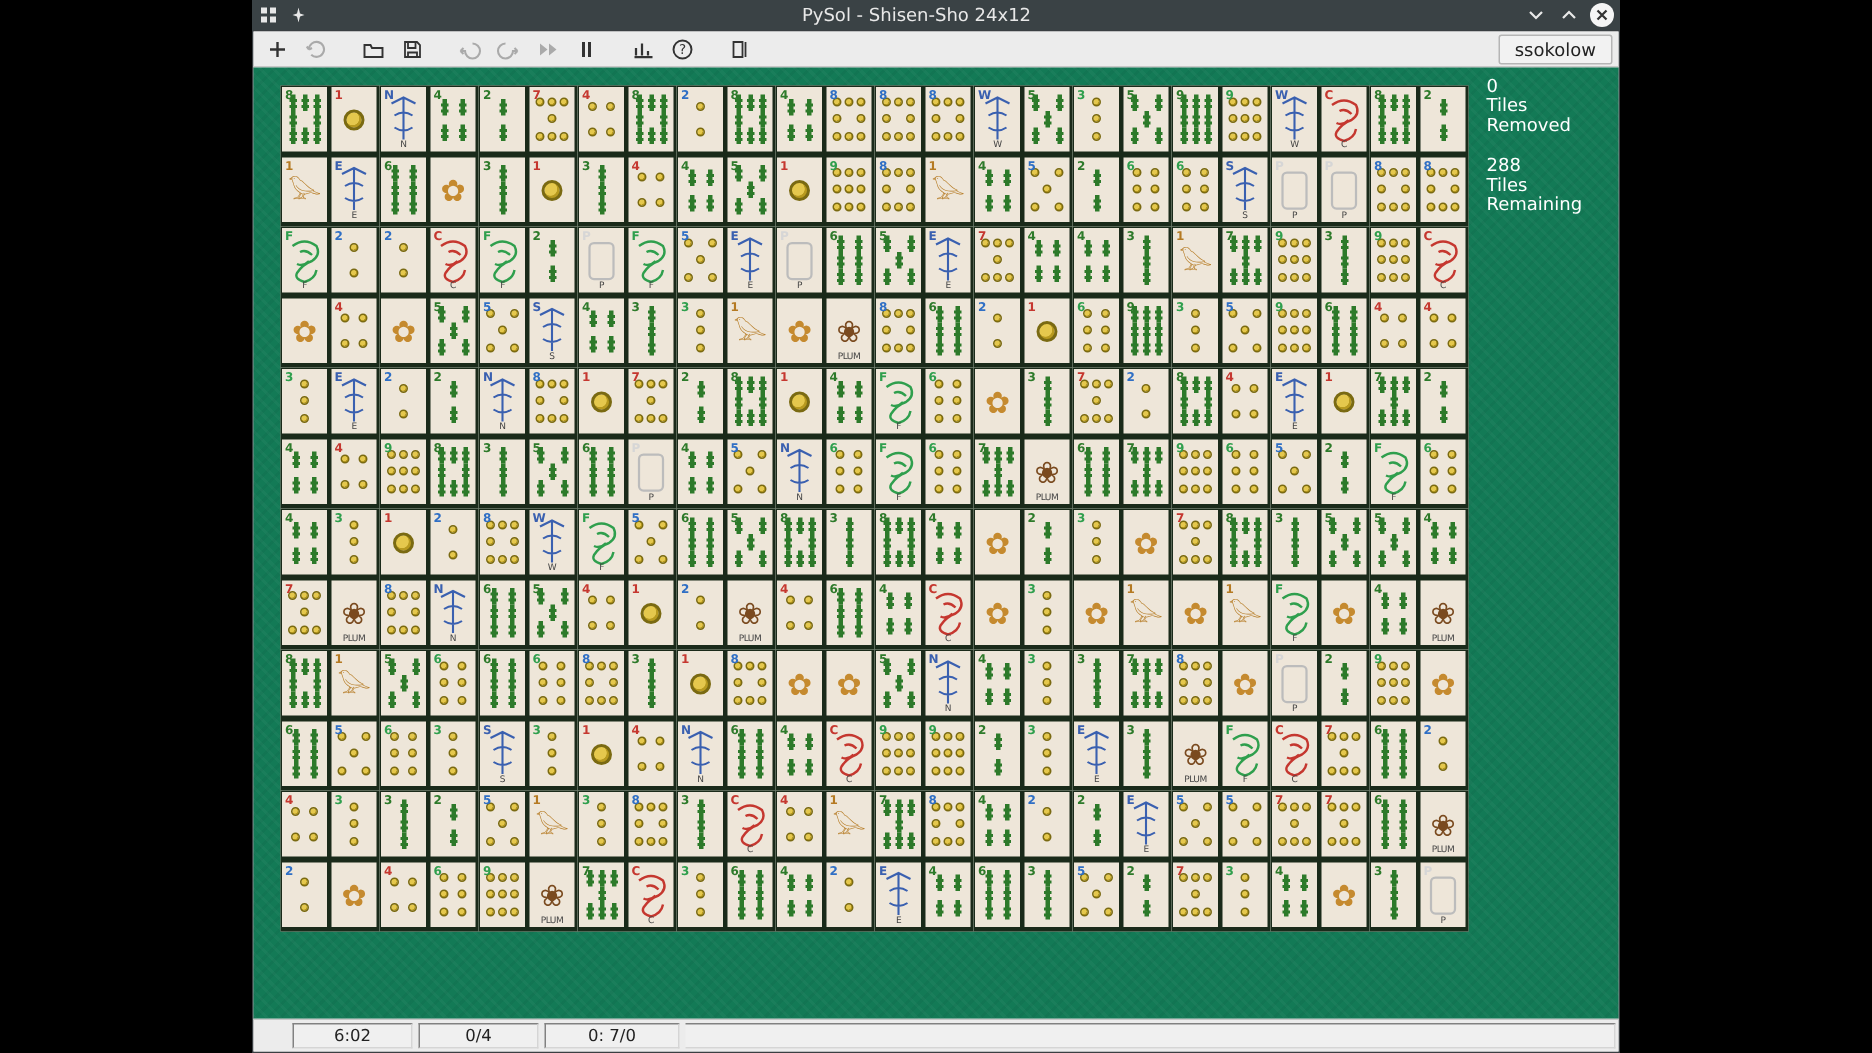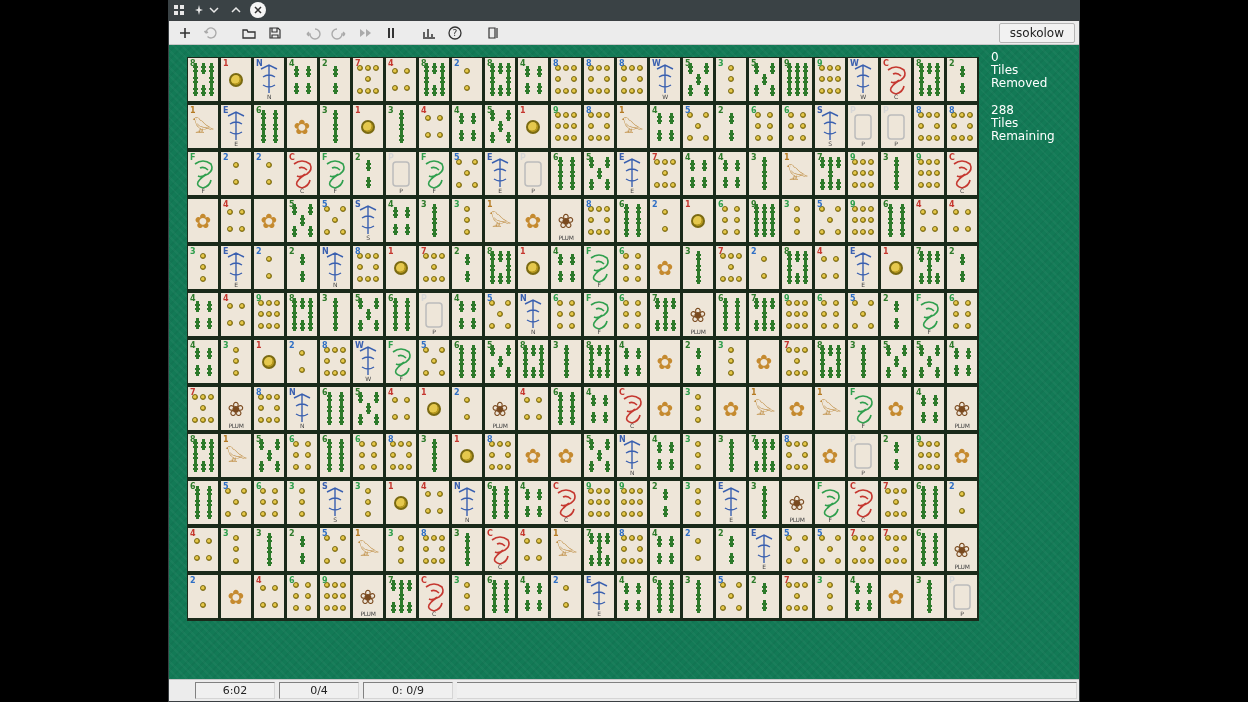--- a/index.html
+++ b/index.html
@@ -219,20 +219,21 @@
             <rect x="1" y="7" width="4" height="4" fill="#e8e8e8"></rect>
             <rect x="7" y="7" width="4" height="4" fill="#e8e8e8"></rect>
           </svg>
       </span>
       <span class="winicon">
         <svg width="10" height="10" viewBox="0 0 10 10">
             <path d="M5 0 L6 4 L9 5 L6 6 L5 10 L4 6 L1 5 L4 4 Z" fill="#e8e8e8"></path>
           </svg>
       </span>
     </div>
+    <div class="title-center">PySol - Shisen-Sho 24x12</div>
     <div class="title-right">
       <span class="winbtn">
         <svg width="12" height="12" viewBox="0 0 12 12">
             <path d="M2 4 L6 8 L10 4" stroke="#e8e8e8" stroke-width="1.5" fill="none"></path>
           </svg>
       </span>
       <span class="winbtn">
         <svg width="12" height="12" viewBox="0 0 12 12">
             <path d="M2 8 L6 4 L10 8" stroke="#e8e8e8" stroke-width="1.5" fill="none"></path>
           </svg>
@@ -3489,18 +3490,18 @@
             </div>
             <span class="label">P</span>
           </div>
         </div>
     </div>
 
     <div class="statusbar">
       <div class="status-cell sc-left"></div>
       <div class="status-cell sc-time">6:02</div>
       <div class="status-cell sc-moves">0/4</div>
-      <div class="status-cell sc-score">0: 0/9</div>
+      <div class="status-cell sc-score">0: 7/0</div>
       <div class="status-cell sc-fill"></div>
     </div>
 
   </div>
 </div>
 
 </body></html>

